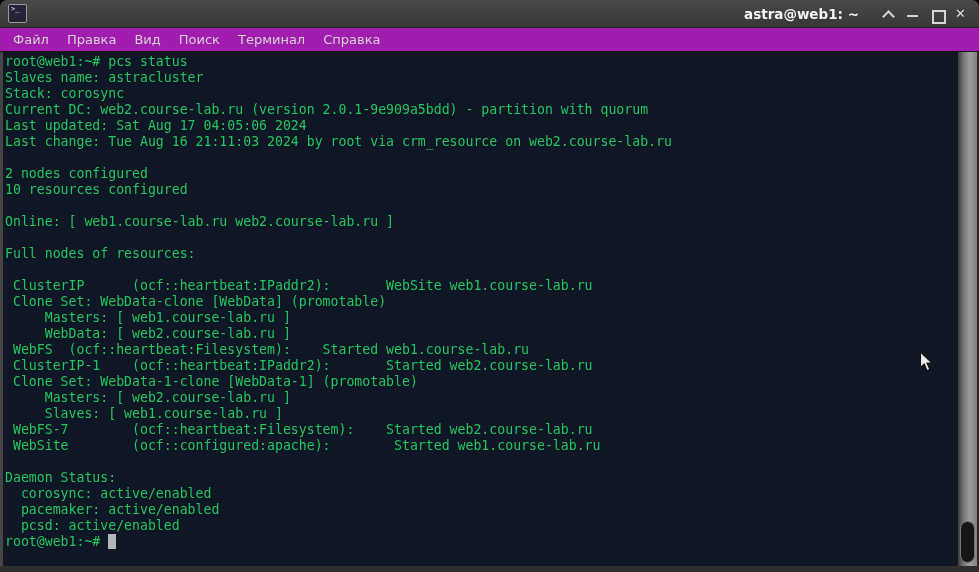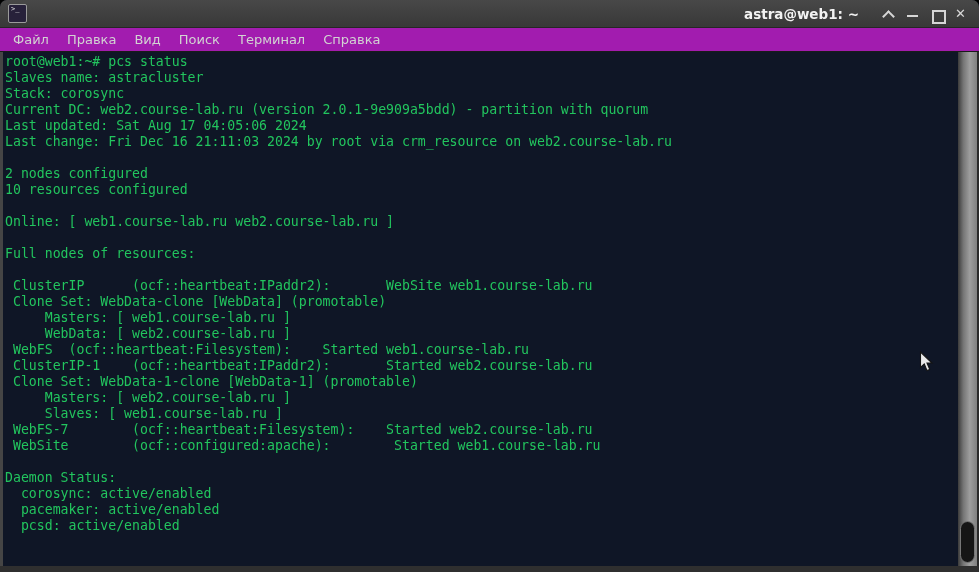--- a/index.html
+++ b/index.html
@@ -122,21 +122,21 @@
   <div class="edge-left"></div>
   <div class="edge-right"></div>
   <div class="edge-bottom"></div>
 
   <div class="term">
     <div class="line">root@web1:~# pcs status</div>
     <div class="line">Slaves name: astracluster</div>
     <div class="line">Stack: corosync</div>
     <div class="line">Current DC: web2.course-lab.ru (version 2.0.1-9e909a5bdd) - partition with quorum</div>
     <div class="line">Last updated: Sat Aug 17 04:05:06 2024</div>
-    <div class="line">Last change: Fri Dec 16 21:11:03 2024 by root via crm_resource on web2.course-lab.ru</div>
+    <div class="line">Last change: Tue Aug 16 21:11:03 2024 by root via crm_resource on web2.course-lab.ru</div>
     <div class="line"></div>
     <div class="line">2 nodes configured</div>
     <div class="line">10 resources configured</div>
     <div class="line"></div>
     <div class="line">Online: [ web1.course-lab.ru web2.course-lab.ru ]</div>
     <div class="line"></div>
     <div class="line">Full nodes of resources:</div>
     <div class="line"></div>
     <div class="line"> ClusterIP      (ocf::heartbeat:IPaddr2):       WebSite web1.course-lab.ru</div>
     <div class="line"> Clone Set: WebData-clone [WebData] (promotable)</div>
@@ -147,20 +147,21 @@
     <div class="line"> Clone Set: WebData-1-clone [WebData-1] (promotable)</div>
     <div class="line">     Masters: [ web2.course-lab.ru ]</div>
     <div class="line">     Slaves: [ web1.course-lab.ru ]</div>
     <div class="line"> WebFS-7        (ocf::heartbeat:Filesystem):    Started web2.course-lab.ru</div>
     <div class="line"> WebSite        (ocf::configured:apache):        Started web1.course-lab.ru</div>
     <div class="line"></div>
     <div class="line">Daemon Status:</div>
     <div class="line">  corosync: active/enabled</div>
     <div class="line">  pacemaker: active/enabled</div>
     <div class="line">  pcsd: active/enabled</div>
+    <div class="line"><span>root@web1:~# </span><span class="cursor"></span></div>
   </div>
 
   <div class="scrollbar">
     <div class="sb-thumb"></div>
   </div>
 
   <svg class="pointer" width="15" height="22" viewBox="0 0 15 22">
     <path d="M1.5,1 L1.5,16.5 L5.3,13 L8,19.6 L10.7,18.4 L8,12 L13,12 Z" fill="#e9e9e9" stroke="#141414" stroke-width="1.1"></path>
   </svg>
 

